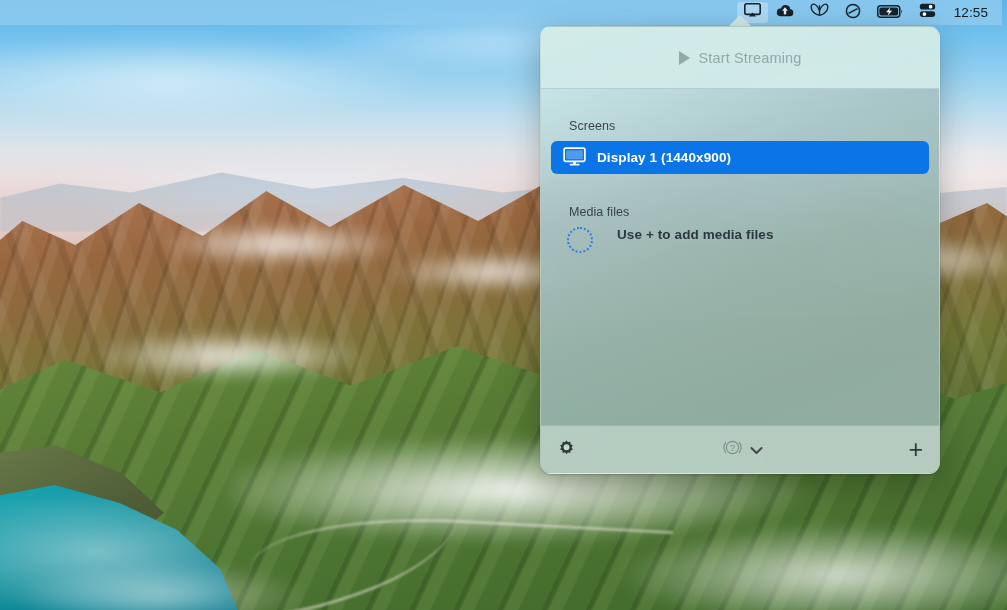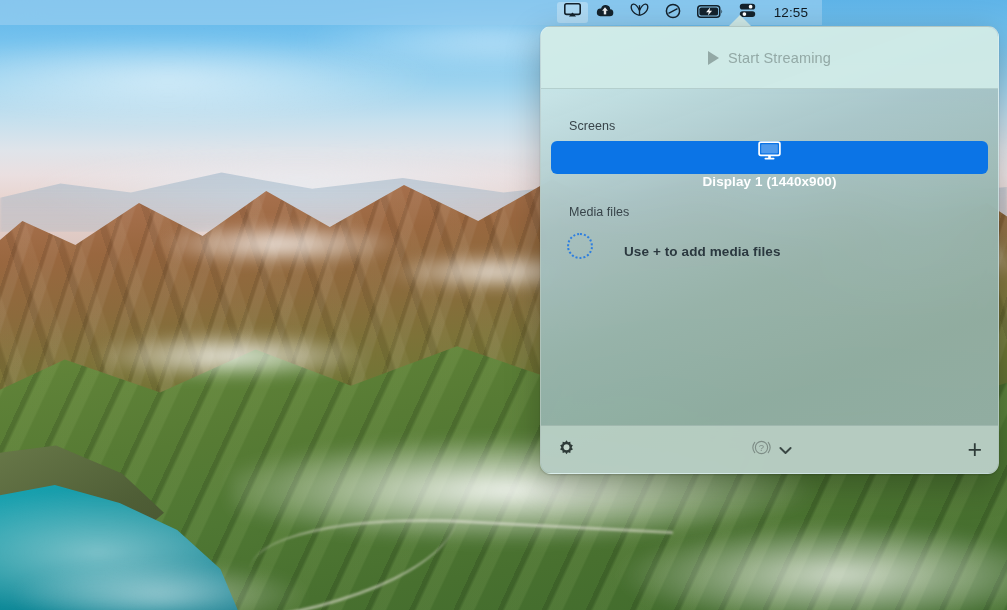--- a/index.html
+++ b/index.html
@@ -194,21 +194,21 @@
     border-top: 3px solid rgba(222,218,205,0.55);
     border-radius: 50% 0 0 0;
     transform: rotate(3deg);
     filter: blur(1px);
   }
 
   
   .menubar {
     position: absolute;
     left: 0; top: 0;
-    width: 822px; height: 25px;
+    width: 1002px; height: 25px;
     background: rgba(150, 205, 240, 0.72);
     backdrop-filter: blur(22px);
     -webkit-backdrop-filter: blur(22px);
     display: flex;
     align-items: center;
     justify-content: flex-end;
     padding-right: 12px;
     z-index: 40;
   }
   .mb-item {
@@ -240,21 +240,21 @@
     width: 0; height: 0;
     border-left: 12px solid transparent;
     border-right: 12px solid transparent;
     border-bottom: 12px solid #cfe9e7;
     z-index: 45;
   }
 
   .popover {
     position: absolute;
     left: 540px; top: 26px;
-    width: 459px; height: 448px;
+    width: 400px; height: 448px;
     border-radius: 11px;
     overflow: hidden;
     z-index: 50;
     box-shadow: 0 10px 34px rgba(0,0,0,0.26), 0 1px 2px rgba(0,0,0,0.18);
     border: 0.5px solid rgba(255,255,255,0.28);
     display: flex;
     flex-direction: column;
     background: linear-gradient(160deg,
         rgba(206,234,232,0.97) 0%,
         rgba(198,226,228,0.96) 12%,
@@ -314,27 +314,26 @@
     gap: 11px;
     height: 33px;
     margin: 0 -2px;
     padding: 0 12px;
     border-radius: 6px;
     background: #0b74e6;
     color: #ffffff;
     font-size: 13.5px;
     font-weight: bold;
     letter-spacing: 0.1px;
-    flex-direction: column;
   }
 
   .row-placeholder {
     display: flex;
-    align-items: flex-end;
-    gap: 31px;
+    align-items: flex-start;
+    gap: 24px;
     height: 32px;
     padding: 0 14px;
     color: #2b383f;
     font-size: 13.5px;
     font-weight: bold;
     letter-spacing: 0.1px;
   }
   .dotted-circle {
     width: 26px; height: 26px;
     border-radius: 50%;

